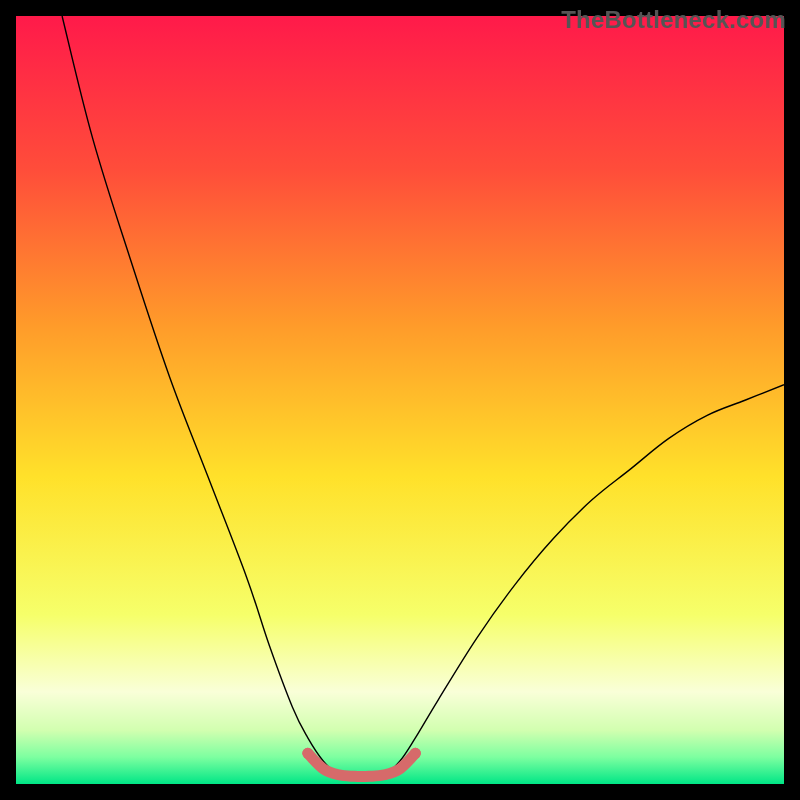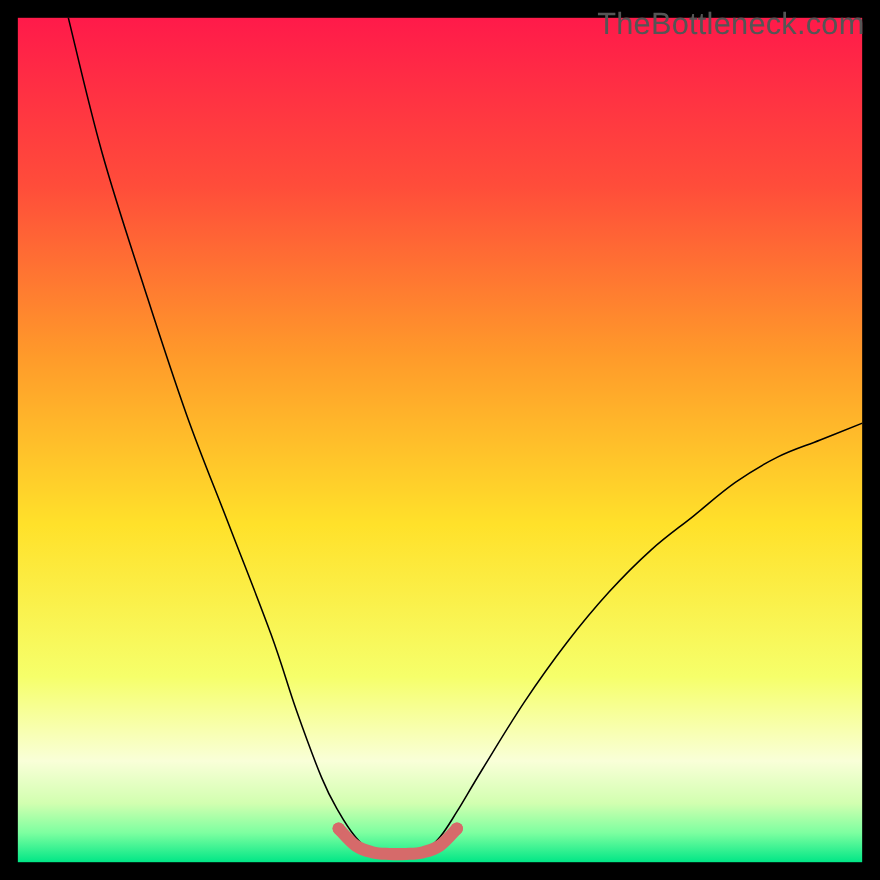--- a/index.html
+++ b/index.html
@@ -15,22 +15,22 @@
     position: relative;
     width: 800px;
     height: 800px;
     background: #000;
   }
   .watermark {
     position: absolute;
     top: 6px;
     right: 14px;
     color: #555;
-    font-size: 28px;
-    font-weight: 400;
+    font-size: 24px;
+    font-weight: 700;
     letter-spacing: 0.2px;
     z-index: 5;
   }
   .plot-outer {
     position: absolute;
     left: 16px;
     top: 16px;
     width: 768px;
     height: 768px;
     background: #000;

